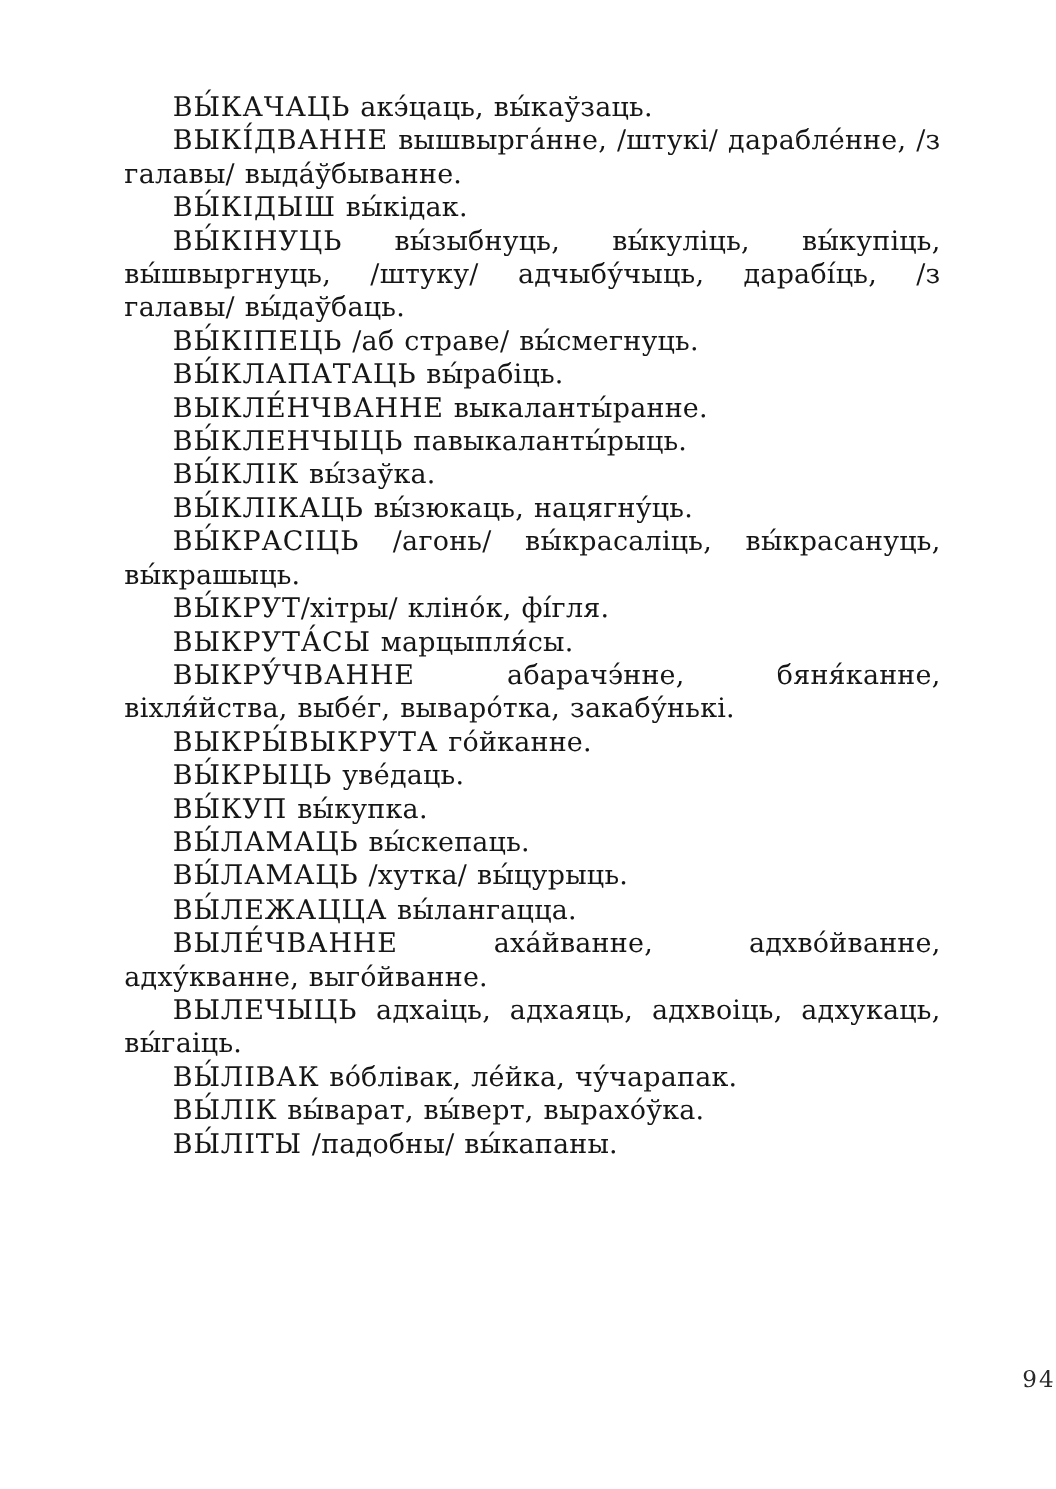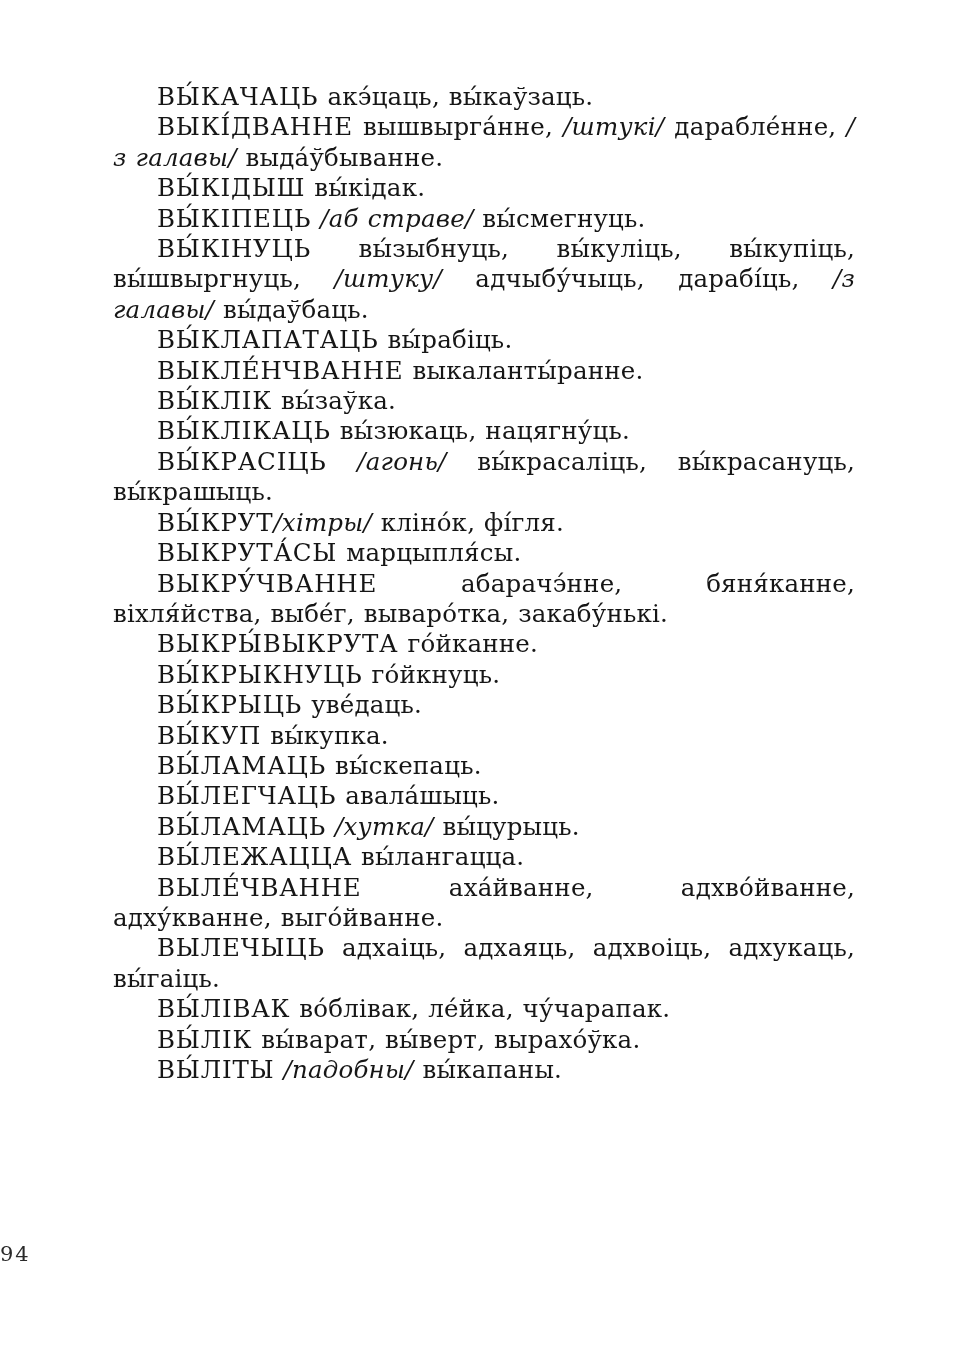--- a/index.html
+++ b/index.html
@@ -33,59 +33,57 @@
     text-align: justify;
     text-indent: 44px;
     letter-spacing: 0.2px;
     word-spacing: 1px;
   }
   .headword {
     letter-spacing: 0.8px;
     font-weight: normal;
   }
   .qualifier {
-    font-style: italic;
   }
   .page-footer {
     position: absolute;
     left: 0;
     top: 1242px;
     width: 100%;
-    text-align: left;
+    text-align: right;
   }
   .page-number {
     font-size: 21px;
     letter-spacing: 2px;
     color: #2a2a2a;
   }
 </style>
 </head>
 <body>
 
 <div class="page">
   <main class="text-block" id="entries">
       <p class="entry"><span class="headword">ВЫ́КАЧАЦЬ</span><span class="gloss"> акэ́цаць, вы́каўзаць.</span></p>
       <p class="entry"><span class="headword">ВЫКІ́ДВАННЕ</span><span class="gloss"> вышвырга́нне, </span><span class="qualifier">/штукі/</span><span class="gloss"> дарабле́нне, </span><span class="qualifier">/з галавы/</span><span class="gloss"> выда́ўбыванне.</span></p>
       <p class="entry"><span class="headword">ВЫ́КІДЫШ</span><span class="gloss"> вы́кідак.</span></p>
+      <p class="entry"><span class="headword">ВЫ́КІНУЦЬ</span><span class="gloss"> вы́зыбнуць, вы́куліць, вы́купіць, вы́швыргнуць, </span><span class="qualifier">/штуку/</span><span class="gloss"> адчыбу́чыць, дарабі́ць, </span><span class="qualifier">/з галавы/</span><span class="gloss"> вы́даўбаць.</span></p>
       <p class="entry"><span class="headword">ВЫ́КІПЕЦЬ</span><span class="gloss"> </span><span class="qualifier">/аб страве/</span><span class="gloss"> вы́смегнуць.</span></p>
-      <p class="entry"><span class="headword">ВЫ́КІНУЦЬ</span><span class="gloss"> вы́зыбнуць, вы́куліць, вы́купіць, вы́швыргнуць, </span><span class="qualifier">/штуку/</span><span class="gloss"> адчыбу́чыць, дарабі́ць, </span><span class="qualifier">/з галавы/</span><span class="gloss"> вы́даўбаць.</span></p>
       <p class="entry"><span class="headword">ВЫ́КЛАПАТАЦЬ</span><span class="gloss"> вы́рабіць.</span></p>
       <p class="entry"><span class="headword">ВЫКЛЕ́НЧВАННЕ</span><span class="gloss"> выкаланты́ранне.</span></p>
+      <p class="entry"><span class="headword">ВЫ́КЛЕНЧЫЦЬ</span><span class="gloss"> павыкаланты́рыць.</span></p>
       <p class="entry"><span class="headword">ВЫ́КЛІК</span><span class="gloss"> вы́заўка.</span></p>
       <p class="entry"><span class="headword">ВЫ́КЛІКАЦЬ</span><span class="gloss"> вы́зюкаць, нацягну́ць.</span></p>
       <p class="entry"><span class="headword">ВЫ́КРАСІЦЬ</span><span class="gloss"> </span><span class="qualifier">/агонь/</span><span class="gloss"> вы́красаліць, вы́красануць, вы́крашыць.</span></p>
       <p class="entry"><span class="headword">ВЫ́КРУТ</span><span class="qualifier">/хітры/</span><span class="gloss"> кліно́к, фі́гля.</span></p>
       <p class="entry"><span class="headword">ВЫКРУТА́СЫ</span><span class="gloss"> марцыпля́сы.</span></p>
       <p class="entry"><span class="headword">ВЫКРУ́ЧВАННЕ</span><span class="gloss"> абарачэ́нне, бяня́канне, віхля́йства, выбе́г, вываро́тка, закабу́нькі.</span></p>
       <p class="entry"><span class="headword">ВЫКРЫ́ВЫКРУТА</span><span class="gloss"> го́йканне.</span></p>
-      <p class="entry"><span class="headword">ВЫ́КРЫКНУЦЬ</span><span class="gloss"> го́йкнуць.</span></p>
       <p class="entry"><span class="headword">ВЫ́КРЫЦЬ</span><span class="gloss"> уве́даць.</span></p>
       <p class="entry"><span class="headword">ВЫ́КУП</span><span class="gloss"> вы́купка.</span></p>
       <p class="entry"><span class="headword">ВЫ́ЛАМАЦЬ</span><span class="gloss"> вы́скепаць.</span></p>
-      <p class="entry"><span class="headword">ВЫ́ЛЕГЧАЦЬ</span><span class="gloss"> авала́шыць.</span></p>
       <p class="entry"><span class="headword">ВЫ́ЛАМАЦЬ</span><span class="gloss"> </span><span class="qualifier">/хутка/</span><span class="gloss"> вы́цурыць.</span></p>
       <p class="entry"><span class="headword">ВЫ́ЛЕЖАЦЦА</span><span class="gloss"> вы́лангацца.</span></p>
       <p class="entry"><span class="headword">ВЫЛЕ́ЧВАННЕ</span><span class="gloss"> аха́йванне, адхво́йванне, адху́кванне, выго́йванне.</span></p>
       <p class="entry"><span class="headword">ВЫЛЕЧЫЦЬ</span><span class="gloss"> адхаіць, адхаяць, адхвоіць, адхукаць, вы́гаіць.</span></p>
       <p class="entry"><span class="headword">ВЫ́ЛІВАК</span><span class="gloss"> во́блівак, ле́йка, чу́чарапак.</span></p>
       <p class="entry"><span class="headword">ВЫ́ЛІК</span><span class="gloss"> вы́варат, вы́верт, вырахо́ўка.</span></p>
       <p class="entry"><span class="headword">ВЫ́ЛІТЫ</span><span class="gloss"> </span><span class="qualifier">/падобны/</span><span class="gloss"> вы́капаны.</span></p>
     </main>
   <footer class="page-footer">
     <span class="page-number">94</span>

